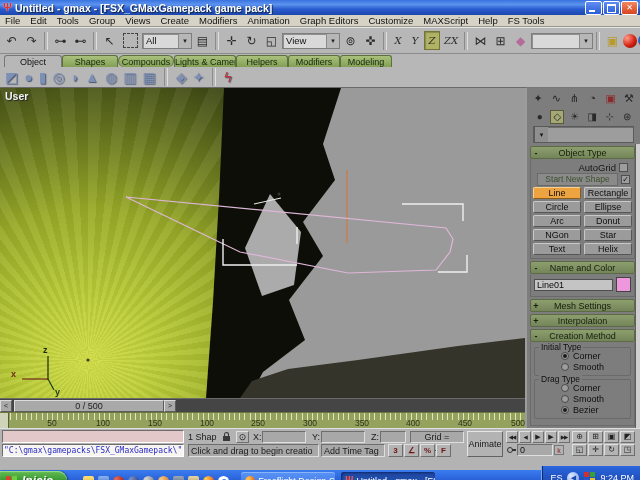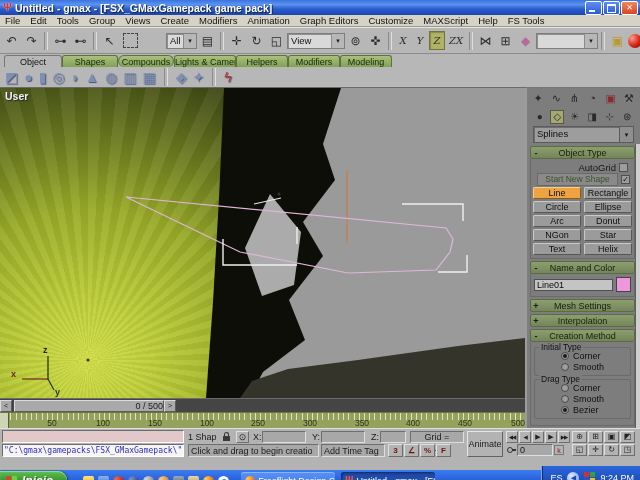--- a/index.html
+++ b/index.html
@@ -71,21 +71,21 @@
       rgba(255,255,230,0.06) 0deg 3deg, rgba(30,40,8,0.05) 3deg 6deg);}
   .vplabel{position:absolute;left:5px;top:2px;color:#f2f2f2;font-weight:bold;font-size:10.5px;
     text-shadow:1px 1px 1px #222;}
   .vpsvg{position:absolute;left:0;top:0;}
   
   .timeslider{height:14px;background:#454545;display:flex;align-items:center;border-top:1px solid #222;box-sizing:border-box;}
   .tsbtn{width:12px;height:12px;background:#a9a9a9;border:1px solid;border-color:#dcdcdc #5c5c5c #5c5c5c #dcdcdc;
     box-sizing:border-box;font-size:7px;line-height:10px;text-align:center;color:#222;}
   .tsslider{width:150px;height:12px;margin-left:2px;background:#a9a9a9;border:1px solid;
     border-color:#dcdcdc #5c5c5c #5c5c5c #dcdcdc;box-sizing:border-box;
-    font-size:9px;text-align:right;line-height:10px;color:#222;}
+    font-size:9px;text-align:center;line-height:10px;color:#222;}
   
   .trackbar{position:relative;height:16px;background:#95a25e;border-top:1px solid #6a7540;
     box-sizing:border-box;overflow:hidden;}
   .ticks{position:absolute;left:0;top:0;width:100%;height:7px;
     background:repeating-linear-gradient(90deg,rgba(235,240,205,0.85) 0 1px,transparent 1px 5.2px);}
   .tbl span{position:absolute;top:5px;transform:translateX(-50%);font-size:8.5px;color:#2e3318;}
   .tbl span:nth-child(1){left:52px}.tbl span:nth-child(2){left:103px}.tbl span:nth-child(3){left:155px}
   .tbl span:nth-child(4){left:207px}.tbl span:nth-child(5){left:258px}.tbl span:nth-child(6){left:310px}
   .tbl span:nth-child(7){left:362px}.tbl span:nth-child(8){left:413px}.tbl span:nth-child(9){left:465px}
   .tbl span:nth-child(10){left:518px}
@@ -238,21 +238,21 @@
 
   <div class="toolbar">
     <span class="tbtn">↶</span>
     <span class="tbtn">↷</span>
     <span class="tsep"></span>
     <span class="tbtn">⊶</span>
     <span class="tbtn">⊷</span>
     <span class="tsep"></span>
     <span class="tbtn">↖</span>
     <span class="tbtn" style="border:1px dashed #444;width:13px;height:13px;margin:0 3px;"></span>
-    <span class="combo" style="width:31px;margin-left:24px;">
+    <span class="combo" style="width:50px;">
       <span class="cval">All</span>
       <span class="carr">▾</span>
     </span>
     <span class="tbtn">▤</span>
     <span class="tsep"></span>
     <span class="tbtn">✛</span>
     <span class="tbtn">↻</span>
     <span class="tbtn">◱</span>
     <span class="combo" style="width:58px;">
       <span class="cval">View</span>
@@ -367,21 +367,20 @@
       </div>
       <div class="pcats">
         <span class="pcat">●</span>
         <span class="pcat pressed">◇</span>
         <span class="pcat">☀</span>
         <span class="pcat">◨</span>
         <span class="pcat">⊹</span>
         <span class="pcat">⊛</span>
       </div>
       <div class="pcombo">
-        <span class="cval">Splines</span>
         <span class="carr">▾</span>
       </div>
 
       <div class="rollout">
         <div class="rhead">
           <span class="pm">-</span>
           <span class="rt">Object Type</span>
         </div>
         <div class="rbody">
           <div class="prow">

